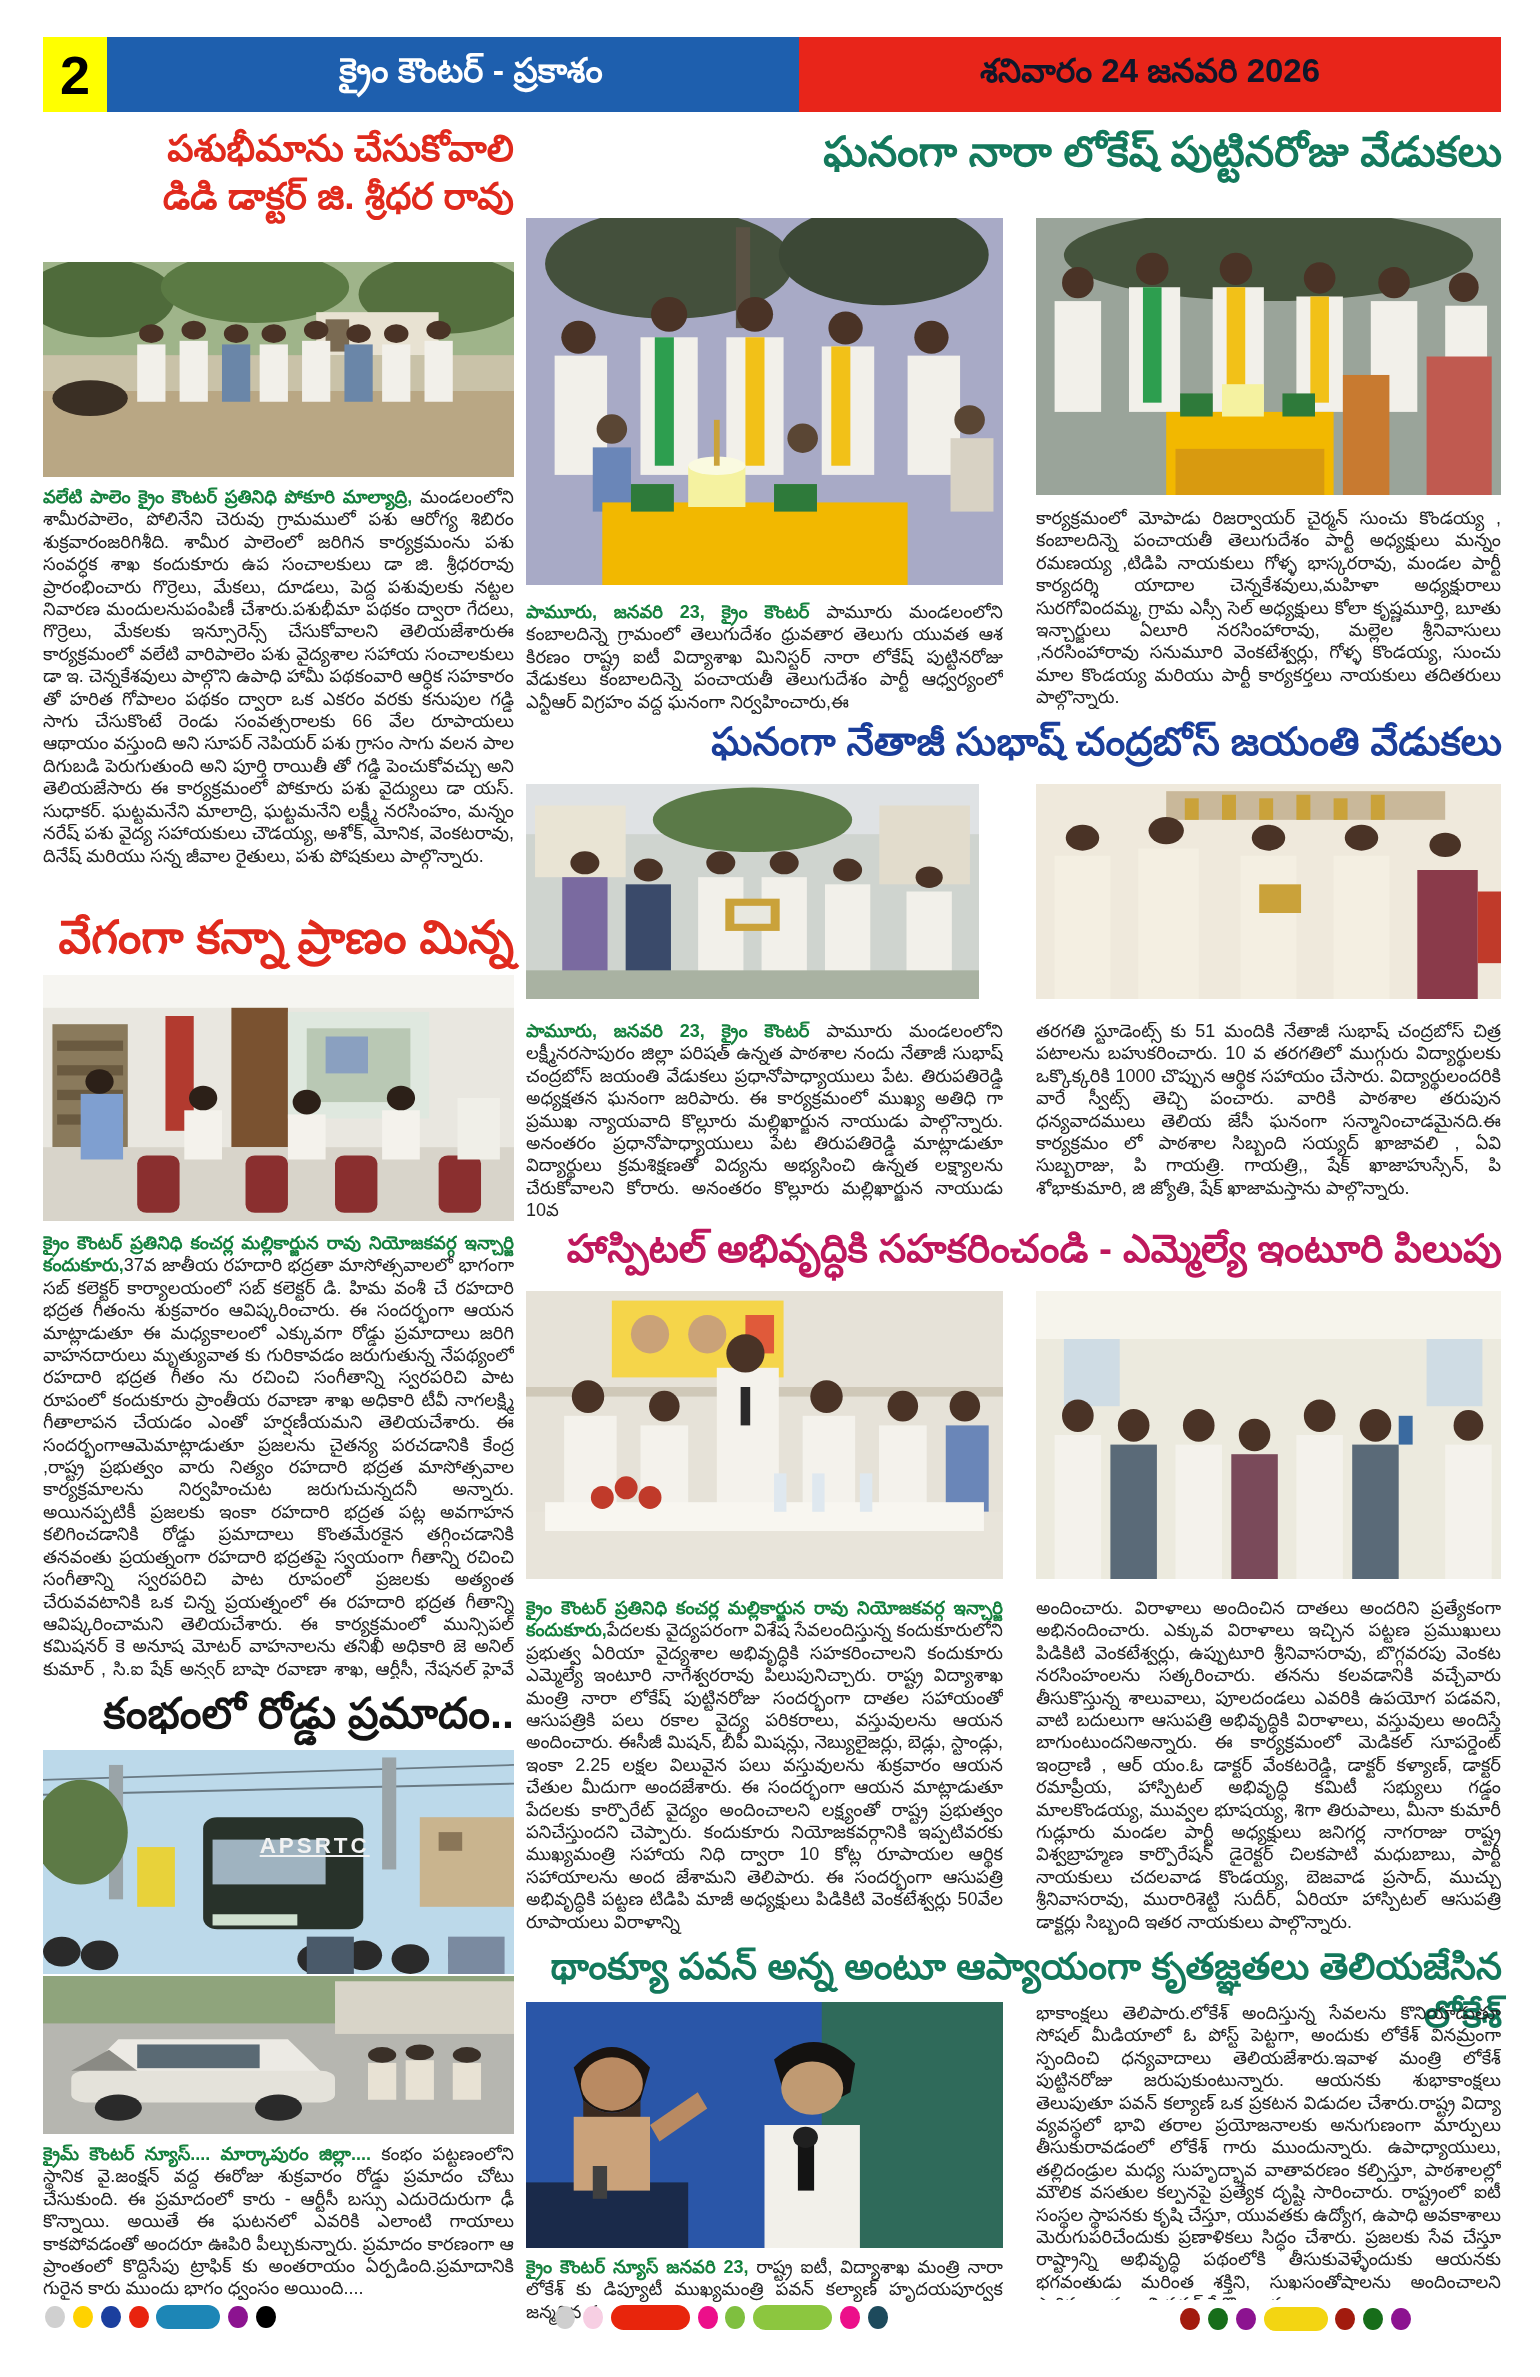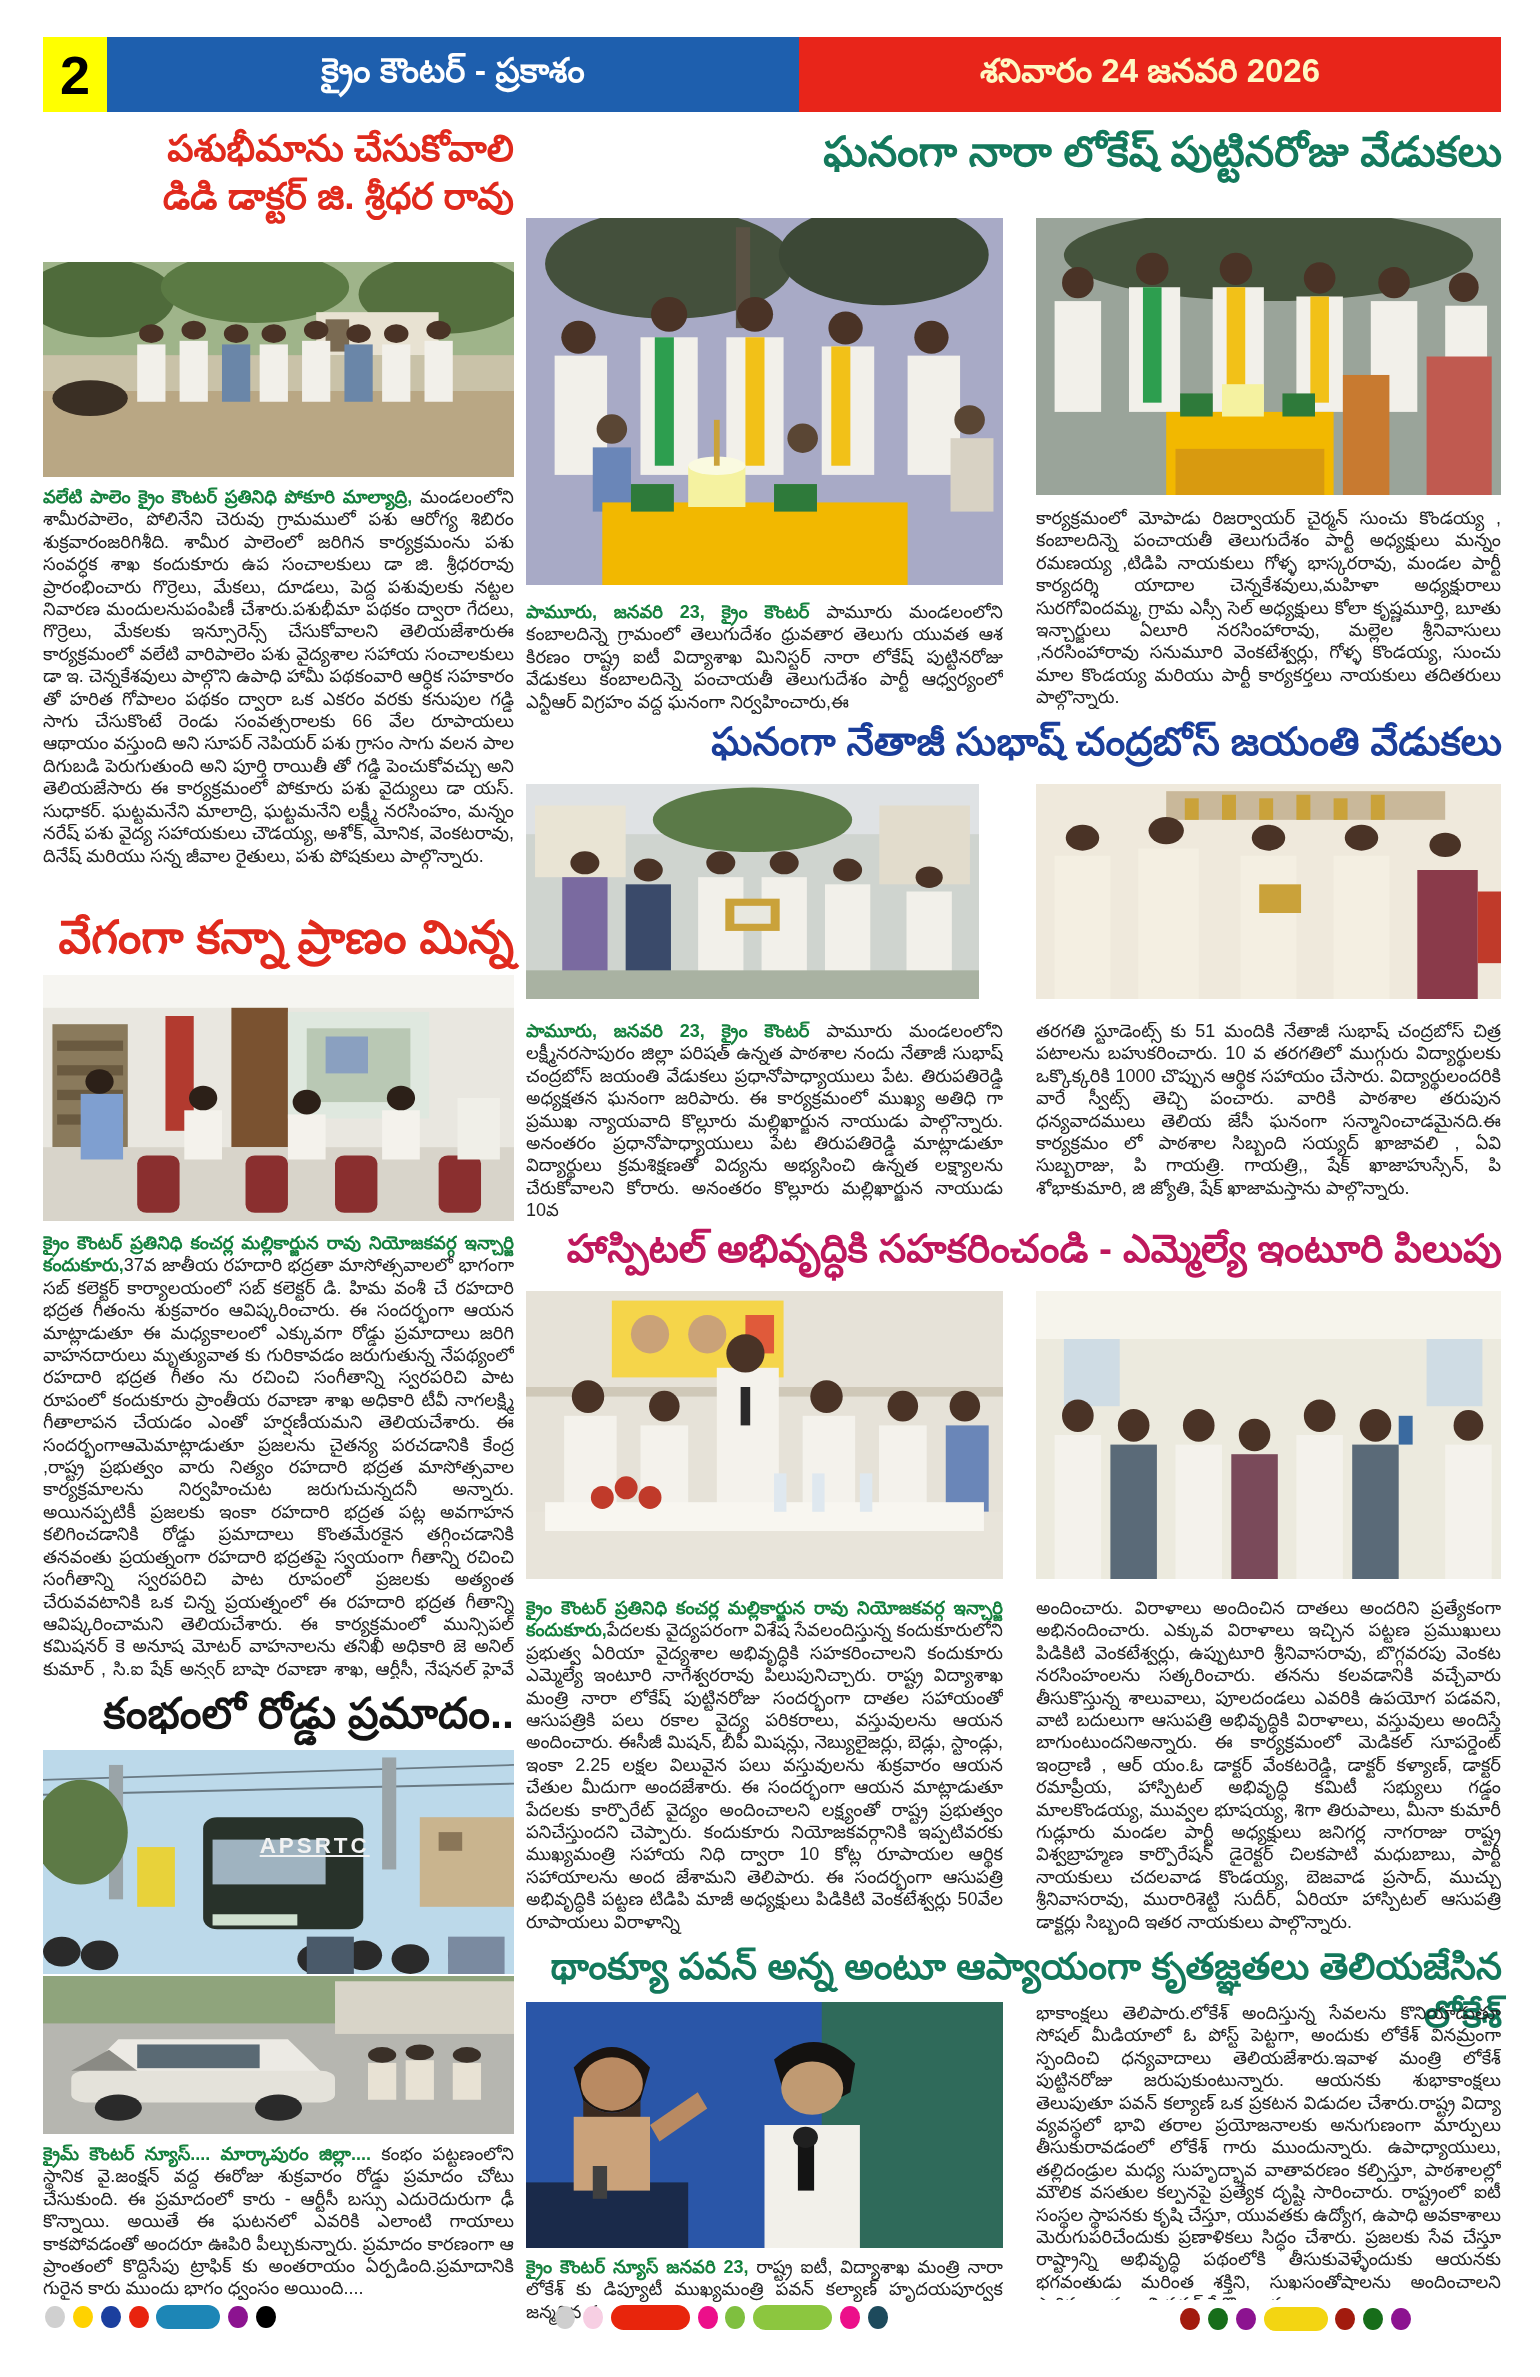--- a/index.html
+++ b/index.html
@@ -3,22 +3,22 @@
 <meta charset="utf-8">
 <style>
   html,body{margin:0;padding:0;background:#ffffff;}
   #page{position:relative;width:1541px;height:2377px;background:#ffffff;overflow:hidden;
         font-family:"Liberation Sans","DejaVu Sans",sans-serif;}
   .abs{position:absolute;}
   
   .hdr-num{left:43px;top:37px;width:64px;height:75px;background:#ffff00;color:#000;
            font-size:54px;font-weight:bold;display:flex;align-items:center;justify-content:center;}
   .hdr-mast{left:107px;top:37px;width:692px;height:75px;background:#1e5fae;color:#fff;
-            font-size:34px;font-weight:bold;display:flex;align-items:center;justify-content:center;}
-  .hdr-date{left:799px;top:37px;width:702px;height:75px;background:#e8251a;color:#fef9c3;
+            font-size:34px;font-weight:bold;display:flex;align-items:center;justify-content:center;padding-left:18px;}
+  .hdr-date{left:799px;top:37px;width:702px;height:75px;background:#e8251a;color:#0f172a;
             font-size:33px;font-weight:bold;display:flex;align-items:center;justify-content:center;}
   
   .head{font-weight:bold;text-align:right;line-height:1.3;}
   .head-red{color:#e02a1d;}
   .head-green{color:#14795c;}
   .head-blue{color:#1b3e9a;}
   .head-maroon{color:#be185d;}
   .head-black{color:#151515;}
   
   .body-text{font-size:18px;line-height:22.4px;color:#222;text-align:justify;overflow:hidden;}

